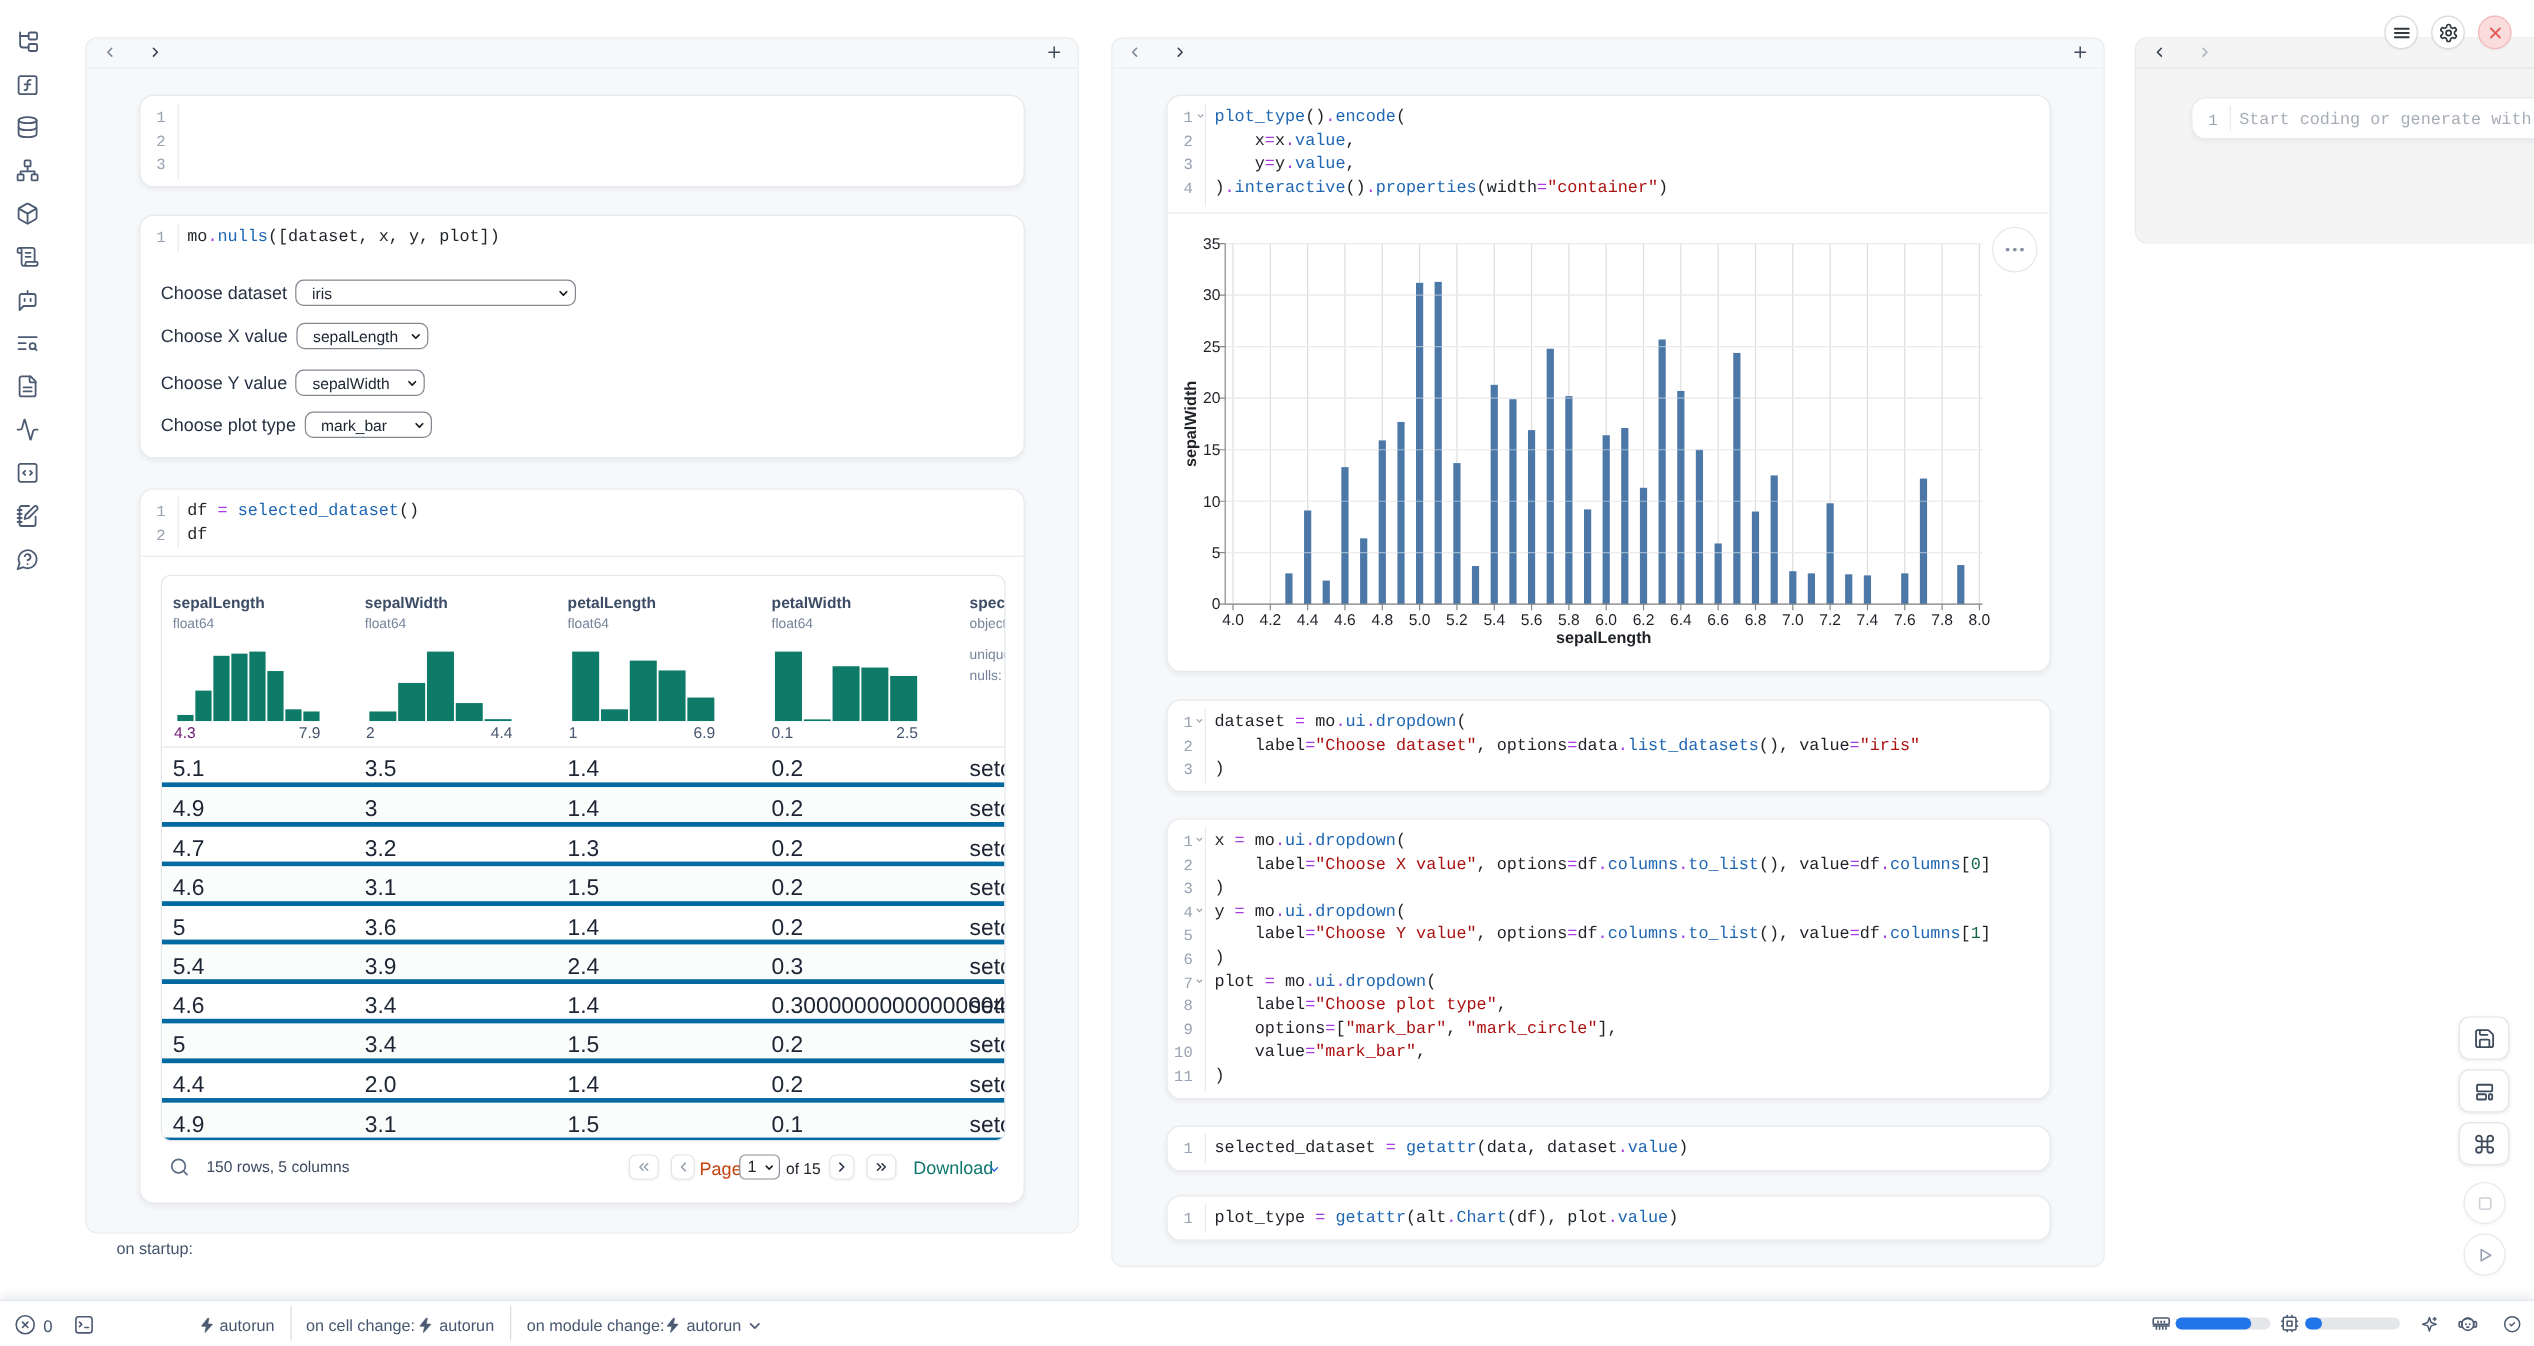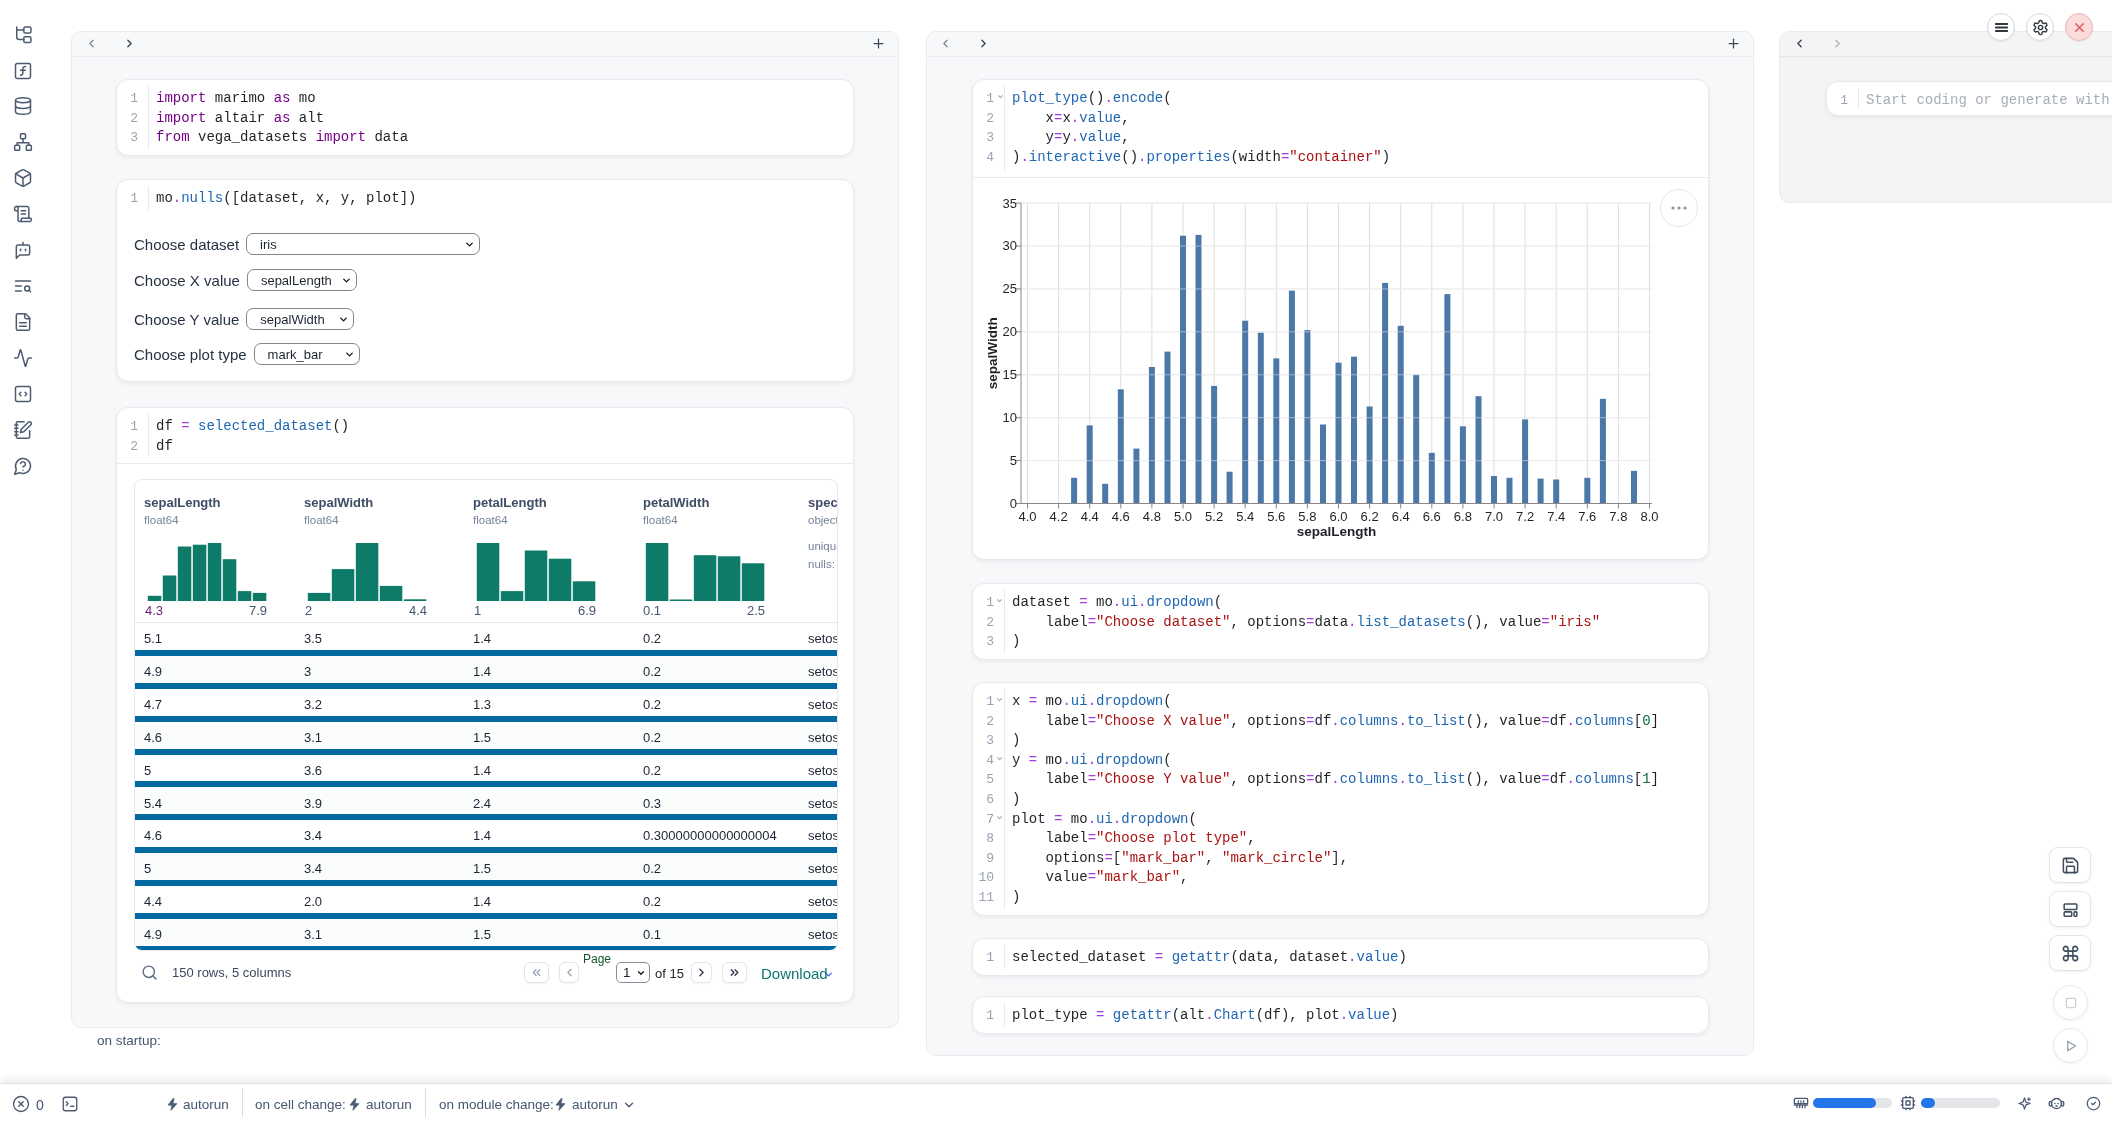--- a/index.html
+++ b/index.html
@@ -15,21 +15,21 @@
 .gline{position:absolute;left:31px;top:6px;bottom:6px;width:1px;background:#e7e9ec}
 .k{color:#770088}.o{color:#a43ae2}.f{color:#2067b2}.s{color:#aa1111}.n{color:#116644}
 .uirow{position:absolute;display:flex;align-items:center;gap:7px;font-size:15px;color:#263244}
 .sel{height:22px;background:#fff;border:1px solid #82878f;border-radius:7px;display:flex;
  align-items:center;padding:0 4px 0 13px;font-size:13px;color:#1b2430;justify-content:space-between}
 .chev{width:11px;height:11px;flex:none}
 svg{display:block}
 .tbl{position:absolute;border:1px solid #e5e7eb;border-radius:8px;background:#fff;overflow:hidden}
 .hdr{color:#3e4d66;font-weight:bold;font-size:13px}
 .typ{color:#76839a;font-size:11.5px;white-space:nowrap}
-.row{position:absolute;left:0;right:0;height:33px;border-bottom:6px solid #0369a1;font-size:13px;color:#1d2433}
+.row{position:absolute;left:0;right:0;height:33px;border-bottom:4px solid #0369a1;font-size:19px;color:#1d2433}
 .rcell{position:absolute;top:8px}
 .pbtn{position:absolute;background:#fff;border:1px solid #e3e5e9;border-radius:6px;
  box-shadow:0 1px 2px rgba(0,0,0,.05);display:flex;align-items:center;justify-content:center}
 .sbtxt{color:#45566e;font-size:14px}
 .fabsq{position:absolute;width:42px;height:36px;background:#fff;border:1px solid #e4e6ea;
  border-radius:9px;box-shadow:0 1px 3px rgba(0,0,0,.07);display:flex;align-items:center;justify-content:center}
 .fabcirc{position:absolute;width:35px;height:35px;border-radius:50%;background:#fff;
  border:1px solid #e7e9ec;box-shadow:0 1px 3px rgba(0,0,0,.05);display:flex;align-items:center;justify-content:center}
 </style></head><body>
 <svg class="abs" style="left:13px;top:25px" width="20" height="20" viewBox="0 0 24 24" fill="none" stroke="#4c5b72" stroke-width="1.8" stroke-linecap="round" stroke-linejoin="round">
@@ -115,21 +115,20 @@
 <svg class="abs" style="left:123px;top:37px" width="13" height="13" viewBox="0 0 24 24" fill="none" stroke="#343f50" stroke-width="2.4" stroke-linecap="round" stroke-linejoin="round">
     <path d="m9 18 6-6-6-6"></path>
   </svg>
 <svg class="abs" style="left:871px;top:36px" width="15" height="15" viewBox="0 0 24 24" fill="none" stroke="#3e4a5b" stroke-width="2" stroke-linecap="round" stroke-linejoin="round">
     <path d="M5 12h14"></path>
     <path d="M12 5v14"></path>
   </svg>
 <div class="cell" style="left:116px;top:79px;width:738px;height:77px">
     <div class="gut">1<br>2<br>3</div>
     <div class="gline"></div>
-    <div class="code"><span class="k">import</span> marimo <span class="k">as</span> mo<br><span class="k">import</span> altair <span class="k">as</span> alt<br><span class="k">from</span> vega_datasets <span class="k">import</span> data</div>
   </div>
 <div class="cell" style="left:116px;top:179px;width:738px;height:203px">
 <div class="gut">1</div>
     <div class="gline" style="bottom:auto;height:24px"></div>
 <div class="code">mo<span class="o">.</span><span class="f">nulls</span>([dataset, x, y, plot])</div>
 <div class="uirow" style="left:17px;top:51px;height:26px">
       <span>Choose dataset</span>
       <span class="sel" style="width:234px">
         <span>iris</span>
         <svg class="chev" viewBox="0 0 24 24" fill="none" stroke="#15181d" stroke-width="3" stroke-linecap="round" stroke-linejoin="round">
@@ -303,21 +302,21 @@
       <svg width="13" height="13" viewBox="0 0 24 24" fill="none" stroke="#9aa3b2" stroke-width="2.4" stroke-linecap="round" stroke-linejoin="round">
         <path d="m11 17-5-5 5-5"></path>
         <path d="m18 17-5-5 5-5"></path>
       </svg>
     </div>
 <div class="pbtn" style="left:442px;top:554px;width:20px;height:21px">
       <svg width="13" height="13" viewBox="0 0 24 24" fill="none" stroke="#9aa3b2" stroke-width="2.4" stroke-linecap="round" stroke-linejoin="round">
         <path d="m15 18-6-6 6-6"></path>
       </svg>
     </div>
-<div class="abs" style="left:466px;top:544px;font-size:12px;color:#14532d">Page</div>
+<div class="abs" style="left:466px;top:558px;font-size:15px;color:#c2410c">Page</div>
 <div class="abs" style="left:499px;top:554px;width:34px;height:21px;border:1px solid #878d98;border-radius:5px;background:#fff">
       <span class="abs" style="left:6px;top:2px;font-size:13.5px;color:#20242b">1</span>
       <svg class="abs" style="right:3px;top:5px" width="10" height="10" viewBox="0 0 24 24" fill="none" stroke="#15181d" stroke-width="3" stroke-linecap="round">
         <path d="m6 9 6 6 6-6"></path>
       </svg>
     </div>
 <div class="abs" style="left:538px;top:558px;font-size:13px;color:#20242b">of 15</div>
 <div class="pbtn" style="left:574px;top:554px;width:21px;height:21px">
       <svg width="13" height="13" viewBox="0 0 24 24" fill="none" stroke="#2c3646" stroke-width="2.4" stroke-linecap="round" stroke-linejoin="round">
         <path d="m9 18 6-6-6-6"></path>

